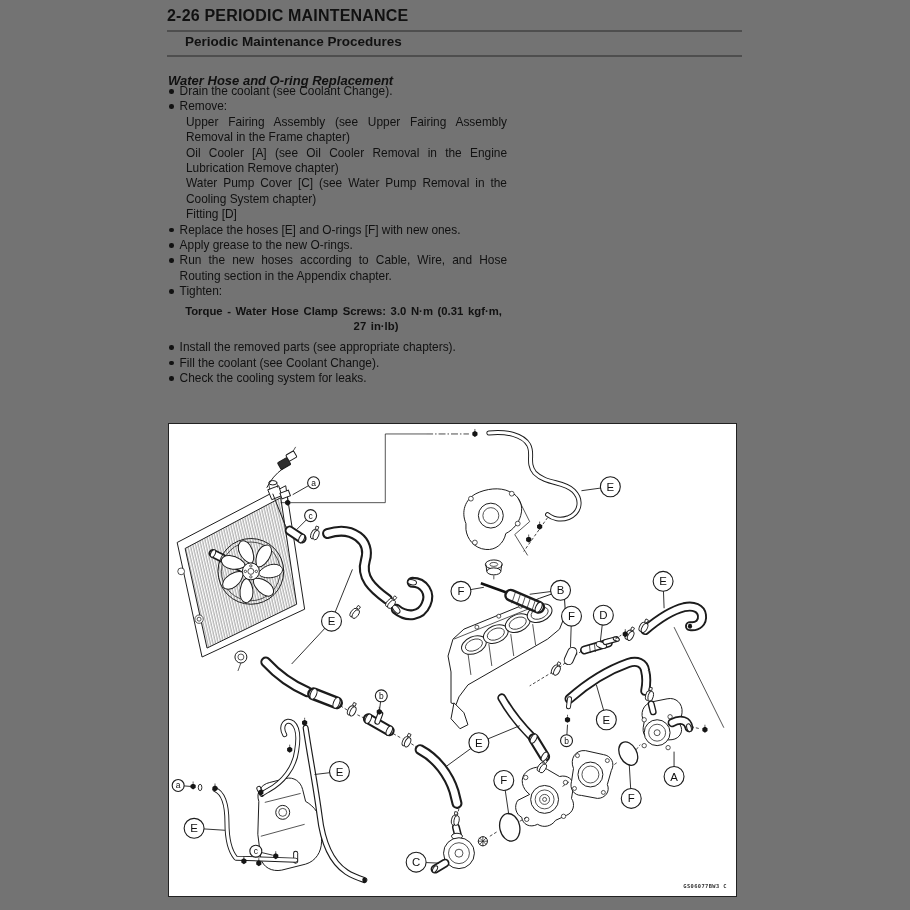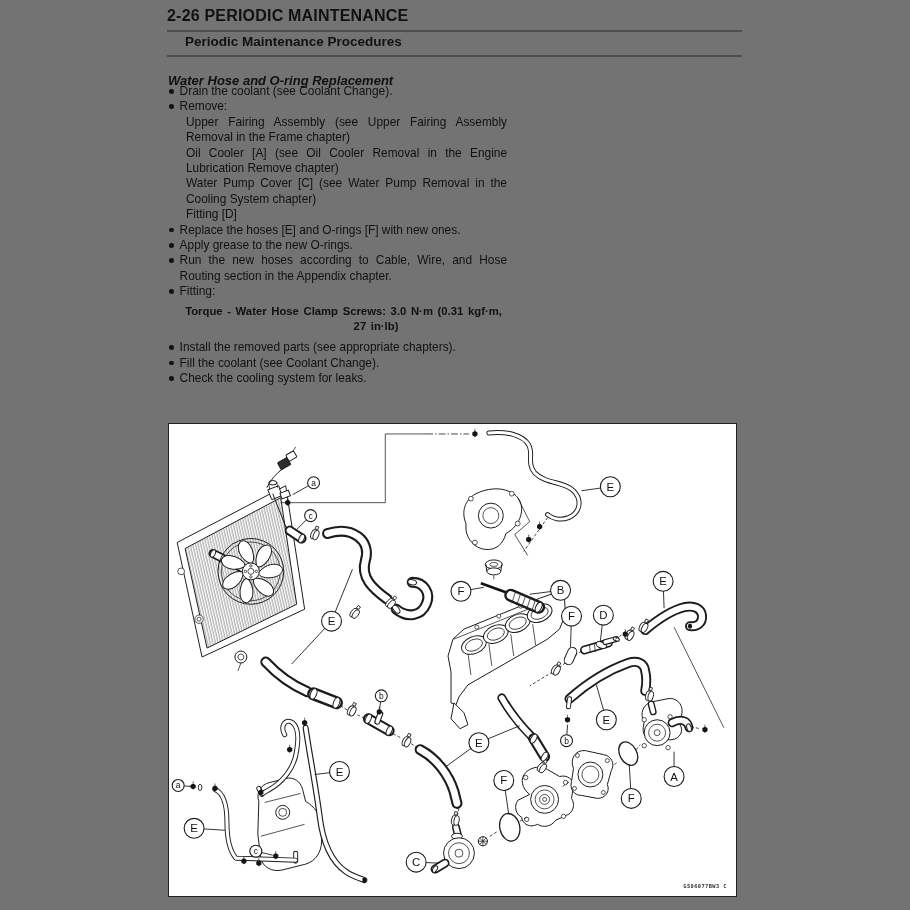--- a/index.html
+++ b/index.html
@@ -71,21 +71,21 @@
       <div class="step bullet">
         <span class="dot"></span>
         <div class="step-text">Apply grease to the new O-rings.</div>
       </div>
       <div class="step bullet">
         <span class="dot"></span>
         <div class="step-text">Run the new hoses according to Cable, Wire, and Hose Routing section in the Appendix chapter.</div>
       </div>
       <div class="step bullet">
         <span class="dot"></span>
-        <div class="step-text">Fitting:</div>
+        <div class="step-text">Tighten:</div>
       </div>
       <div class="torque">
         <div>Torque - Water Hose Clamp Screws: 3.0 N·m (0.31 kgf·m,</div>
         <div class="t2">27 in·lb)</div>
       </div>
       <div class="step bullet">
         <span class="dot"></span>
         <div class="step-text">Install the removed parts (see appropriate chapters).</div>
       </div>
       <div class="step bullet">

